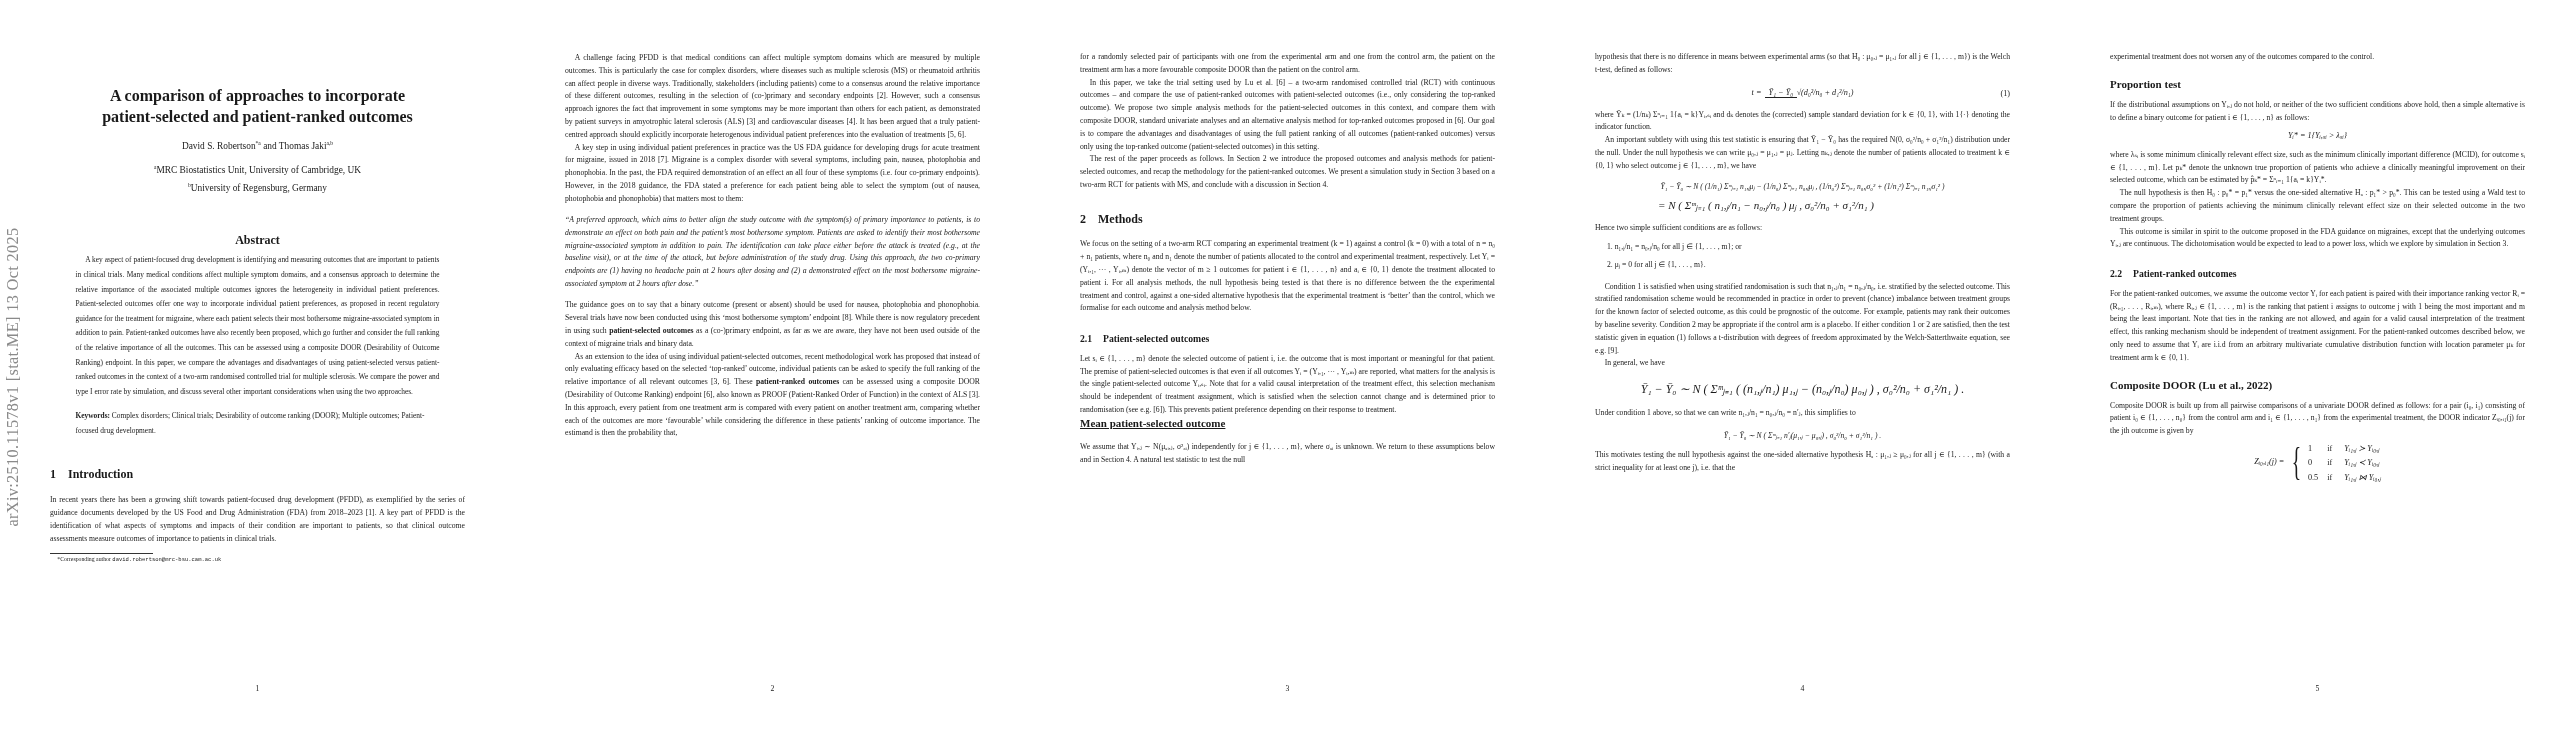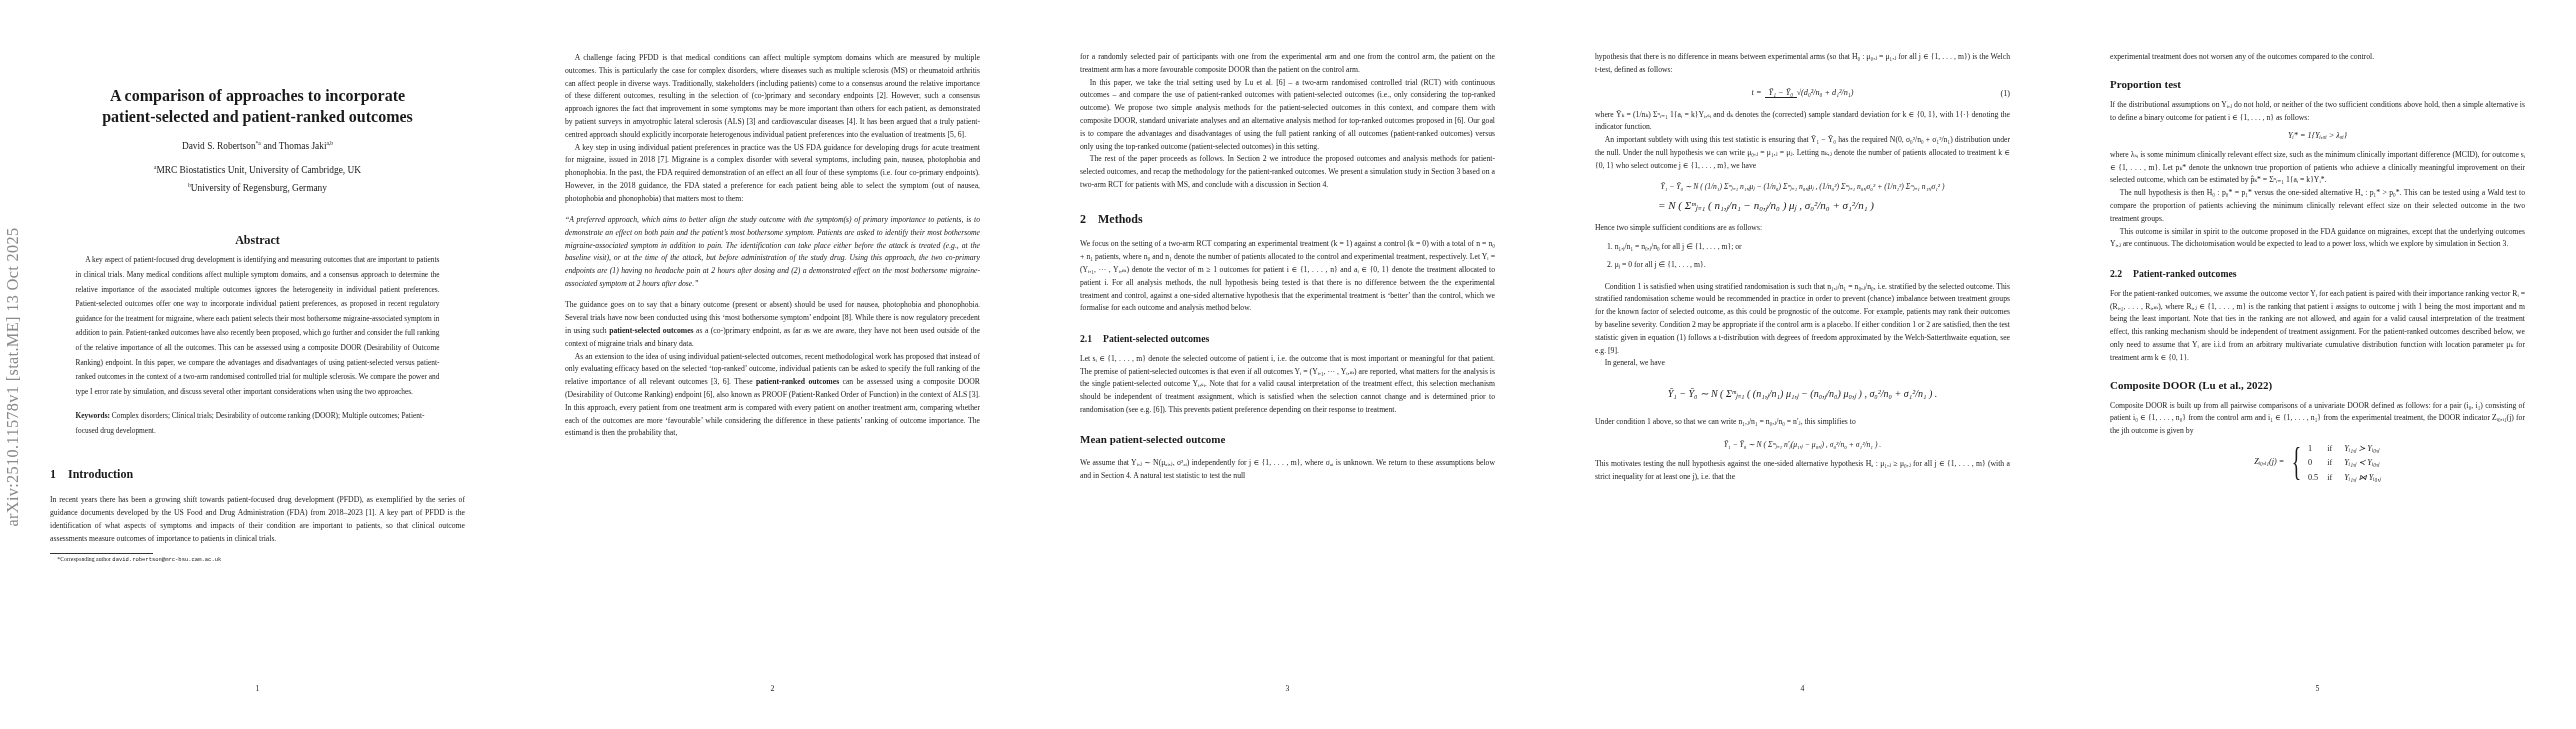--- a/index.html
+++ b/index.html
@@ -97,21 +97,21 @@
       <p class="p-text indent">In this paper, we take the trial setting used by Lu et al. [6] – a two-arm randomised controlled trial (RCT) with continuous outcomes – and compare the use of patient-ranked outcomes with patient-selected outcomes (i.e., only considering the top-ranked outcome). We propose two simple analysis methods for the patient-selected outcomes in this context, and compare them with composite DOOR, standard univariate analyses and an alternative analysis method for top-ranked outcomes proposed in [6]. Our goal is to compare the advantages and disadvantages of using the full patient ranking of all outcomes (patient-ranked outcomes) versus only using the top-ranked outcome (patient-selected outcomes) in this setting.</p>
       <p class="p-text indent">The rest of the paper proceeds as follows. In Section 2 we introduce the proposed outcomes and analysis methods for patient-selected outcomes, and recap the methodology for the patient-ranked outcomes. We present a simulation study in Section 3 based on a two-arm RCT for patients with MS, and conclude with a discussion in Section 4.</p>
       <h2 class="sec-h" style="margin-top:20.7px;">
         <span class="num">2</span><span>Methods</span>
       </h2>
       <p class="p-text" style="margin-top:11px;">We focus on the setting of a two-arm RCT comparing an experimental treatment (k = 1) against a control (k = 0) with a total of n = n₀ + n₁ patients, where n₀ and n₁ denote the number of patients allocated to the control and experimental treatment, respectively. Let Yᵢ = (Yᵢ,₁, ··· , Yᵢ,ₘ) denote the vector of m ≥ 1 outcomes for patient i ∈ {1, . . . , n} and aᵢ ∈ {0, 1} denote the treatment allocated to patient i. For all analysis methods, the null hypothesis being tested is that there is no difference between the the experimental treatment and control, against a one-sided alternative hypothesis that the experimental treatment is ‘better’ than the control, which we formalise for each outcome and analysis method below.</p>
       <h3 class="subsec-h" style="margin-top:18px;">
         <span class="num">2.1</span><span>Patient-selected outcomes</span>
       </h3>
       <p class="p-text" style="margin-top:8.5px;">Let sᵢ ∈ {1, . . . , m} denote the selected outcome of patient i, i.e. the outcome that is most important or meaningful for that patient. The premise of patient-selected outcomes is that even if all outcomes Yᵢ = (Yᵢ,₁, ··· , Yᵢ,ₘ) are reported, what matters for the analysis is the single patient-selected outcome Yᵢ,ₛᵢ. Note that for a valid causal interpretation of the treatment effect, this selection mechanism should be independent of treatment assignment, which is satisfied when the selection cannot change and is determined prior to randomisation (see e.g. [6]). This prevents patient preference depending on their response to treatment.</p>
-      <h4 class="para-h" style="margin-top:16px;">Mean patient-selected outcome</h4>
+      <h4 class="para-h" style="text-decoration:underline;">Mean patient-selected outcome</h4>
       <p class="p-text" style="margin-top:12px;">We assume that Yᵢ,ⱼ ∼ N(μₐᵢ,ⱼ, σ²ₐᵢ) independently for j ∈ {1, . . . , m}, where σₐᵢ is unknown. We return to these assumptions below and in Section 4. A natural test statistic to test the null</p>
     </div>
     <div class="page-num">3</div>
   </div>
 
   <div class="page">
     <div class="content" style="top:51px;">
       <p class="p-text">hypothesis that there is no difference in means between experimental arms (so that H₀ : μ₀,ⱼ = μ₁,ⱼ for all j ∈ {1, . . . , m}) is the Welch t-test, defined as follows:</p>
       <div class="eq" style="margin:11px 0;">
         <span style="display:inline-flex; align-items:center; gap:3.6px;">
@@ -125,21 +125,21 @@
       </div>
       <p class="p-text">where Ȳₖ = (1/nₖ) Σⁿᵢ₌₁ 1{aᵢ = k}Yᵢ,ₛᵢ and dₖ denotes the (corrected) sample standard deviation for k ∈ {0, 1}, with 1{·} denoting the indicator function.</p>
       <p class="p-text indent">An important subtlety with using this test statistic is ensuring that Ȳ₁ − Ȳ₀ has the required N(0, σ₀²/n₀ + σ₁²/n₁) distribution under the null. Under the null hypothesis we can write μ₀,ⱼ = μ₁,ⱼ = μⱼ. Letting nₖ,ⱼ denote the number of patients allocated to treatment k ∈ {0, 1} who select outcome j ∈ {1, . . . , m}, we have</p>
       <div class="eq" style="margin-top:8.5px; font-size:7.6px;">Ȳ₁ − Ȳ₀ ∼ N ( (1/n₁) Σᵐⱼ₌₁ n₁,ⱼμⱼ − (1/n₀) Σᵐⱼ₌₁ n₀,ⱼμⱼ ,  (1/n₀²) Σᵐⱼ₌₁ n₀,ⱼσ₀² + (1/n₁²) Σᵐⱼ₌₁ n₁,ⱼσ₁² )</div>
       <div class="eq" style="margin-top:6px; font-size:11px; padding-right:73px;">= N ( Σᵐⱼ₌₁ ( n₁,ⱼ/n₁ − n₀,ⱼ/n₀ ) μⱼ ,  σ₀²/n₀ + σ₁²/n₁ )</div>
       <p class="p-text" style="margin-top:9.7px;">Hence two simple sufficient conditions are as follows:</p>
       <div class="list-item" style="margin-top:6px;">1.  n₁,ⱼ/n₁ = n₀,ⱼ/n₀ for all j ∈ {1, . . . , m}; or</div>
       <div class="list-item" style="margin-top:6px;">2.  μⱼ = 0 for all j ∈ {1, . . . , m}.</div>
       <p class="p-text indent" style="margin-top:8.5px;">Condition 1 is satisfied when using stratified randomisation is such that n₁,ⱼ/n₁ = n₀,ⱼ/n₀, i.e. stratified by the selected outcome. This stratified randomisation scheme would be recommended in practice in order to prevent (chance) imbalance between treatment groups for the known factor of selected outcome, as this could be prognostic of the outcome. For example, patients may rank their outcomes by baseline severity. Condition 2 may be appropriate if the control arm is a placebo. If either condition 1 or 2 are satisfied, then the test statistic given in equation (1) follows a t-distribution with degrees of freedom approximated by the Welch-Satterthwaite equation, see e.g. [9].</p>
       <p class="p-text indent">In general, we have</p>
-      <div class="eq" style="margin:16px 0; font-size:10px;">Ȳ₁ − Ȳ₀ ∼ N ( Σᵐⱼ₌₁ ( (n₁,ⱼ/n₁) μ₁,ⱼ − (n₀,ⱼ/n₀) μ₀,ⱼ ) ,  σ₀²/n₀ + σ₁²/n₁ ) .</div>
+      <div class="eq" style="margin:10px 0; font-size:12px;">Ȳ₁ − Ȳ₀ ∼ N ( Σᵐⱼ₌₁ ( (n₁,ⱼ/n₁) μ₁,ⱼ − (n₀,ⱼ/n₀) μ₀,ⱼ ) ,  σ₀²/n₀ + σ₁²/n₁ ) .</div>
       <p class="p-text">Under condition 1 above, so that we can write n₁,ⱼ/n₁ = n₀,ⱼ/n₀ = n′ⱼ, this simplifies to</p>
       <div class="eq" style="margin:9.7px 0; font-size:7.6px;">Ȳ₁ − Ȳ₀ ∼ N ( Σᵐⱼ₌₁ n′ⱼ(μ₁,ⱼ − μ₀,ⱼ) ,  σ₀²/n₀ + σ₁²/n₁ ) .</div>
       <p class="p-text">This motivates testing the null hypothesis against the one-sided alternative hypothesis Hₐ : μ₁,ⱼ ≥ μ₀,ⱼ for all j ∈ {1, . . . , m} (with a strict inequality for at least one j), i.e. that the</p>
     </div>
     <div class="page-num">4</div>
   </div>
 
   <div class="page">
     <div class="content" style="top:51px;">
       <p class="p-text">experimental treatment does not worsen any of the outcomes compared to the control.</p>

